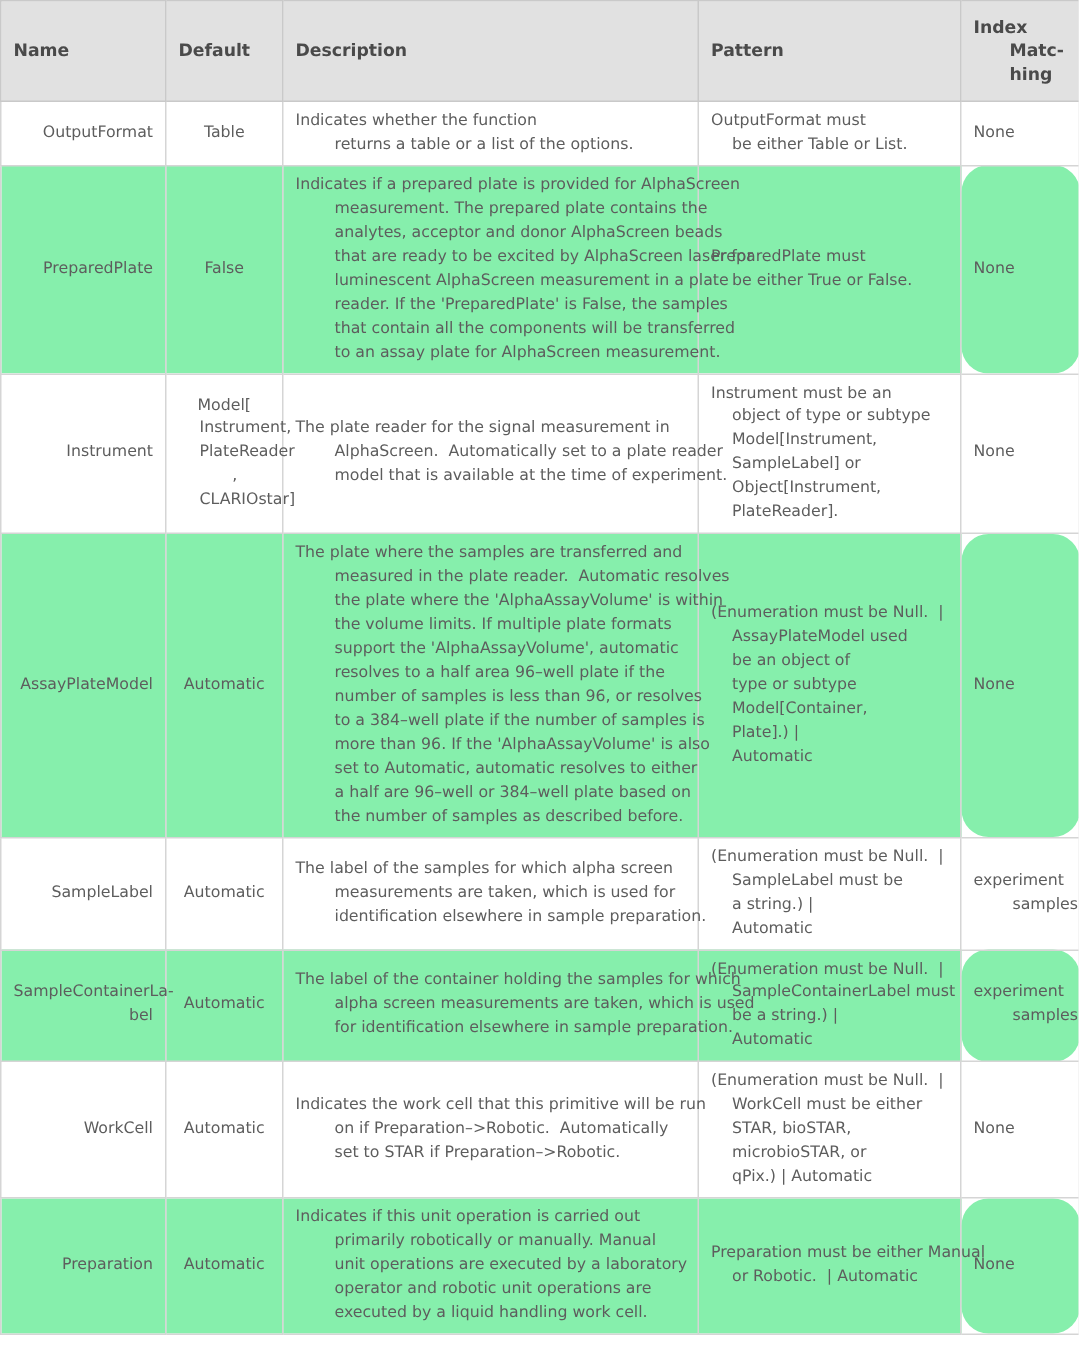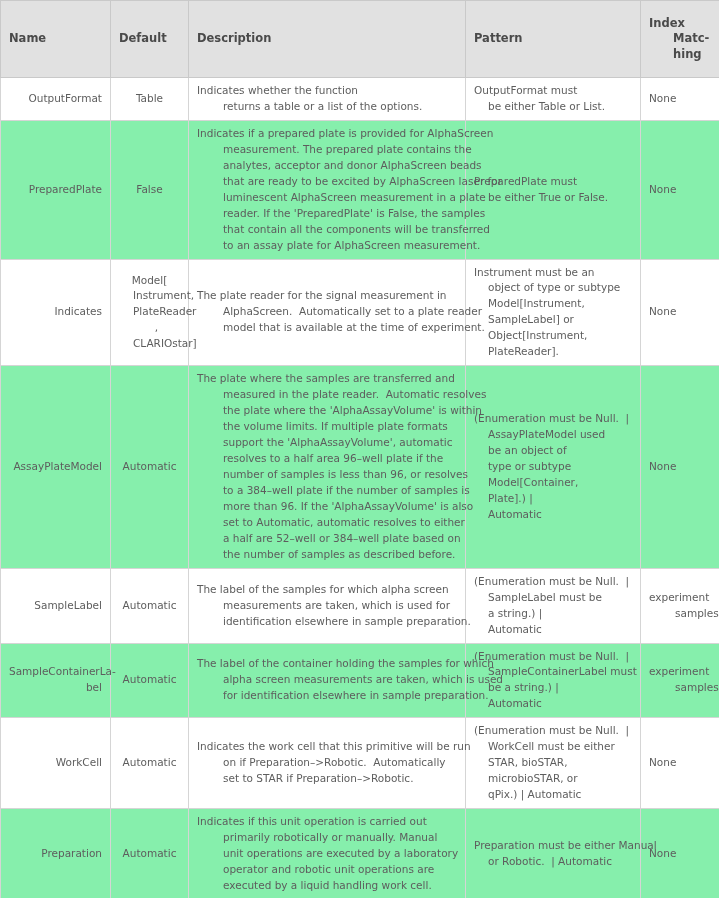--- a/index.html
+++ b/index.html
@@ -29,21 +29,21 @@
 
   thead th {
     background: #e1e1e1;
     border: 1px solid #c9c9c9;
     border-left: none;
     font-size: 11.5px;
     font-weight: bold;
     color: #4a4a4a;
     text-align: left;
     vertical-align: middle;
-    height: 77px;
+    height: 67px;
     padding: 0 8px;
     box-sizing: border-box;
     line-height: 1.32;
   }
   thead th.th-name { border-left: 1px solid #c9c9c9; }
   thead th.th-index {
     text-align: left;
     text-indent: 0;
     padding-right: 6px;
   }
@@ -67,21 +67,21 @@
     padding: 5px 8px;
     box-sizing: border-box;
   }
   tbody td.cell-name { border-left: 1px solid #d5d5d5; }
 
   tbody tr.row-odd  td { background: #ffffff; }
   tbody tr.row-even td { background: #86efac; }
 
   td.cell-name   { text-align: right; }
   td.cell-default{ text-align: center; }
-  td.cell-index  { text-align: left; }
+  td.cell-index  { text-align: left; border-radius: 18px; }
 
   .manual-lines { display: block; }
   .manual-lines .ln { display: block; white-space: pre; }
   .manual-lines .ln.i1 { padding-left: 14px; }
   .manual-lines .ln.i2 { padding-left: 26px; }
 </style>
 </head>
 <body>
 
 <table class="options-table">
@@ -142,21 +142,21 @@
         </td>
         <td class="cell-pattern">
           <span class="manual-lines">
             <span class="ln">PreparedPlate must</span>
             <span class="ln i1">be either True or False.</span>
           </span>
         </td>
         <td class="cell-index">None</td>
       </tr>
       <tr class="row-odd">
-        <td class="cell-name">Indicates</td>
+        <td class="cell-name">Instrument</td>
         <td class="cell-default">
           <span class="manual-lines">
             <span class="ln">Model[</span>
             <span class="ln i1">Instrument,</span>
             <span class="ln i1">PlateReader</span>
             <span class="ln i1">,</span>
             <span class="ln i1">CLARIOstar]</span>
           </span>
         </td>
         <td class="cell-desc">
@@ -186,21 +186,21 @@
             <span class="ln">The plate where the samples are transferred and</span>
             <span class="ln i2">measured in the plate reader.  Automatic resolves</span>
             <span class="ln i2">the plate where the 'AlphaAssayVolume' is within</span>
             <span class="ln i2">the volume limits. If multiple plate formats</span>
             <span class="ln i2">support the 'AlphaAssayVolume', automatic</span>
             <span class="ln i2">resolves to a half area 96–well plate if the</span>
             <span class="ln i2">number of samples is less than 96, or resolves</span>
             <span class="ln i2">to a 384–well plate if the number of samples is</span>
             <span class="ln i2">more than 96. If the 'AlphaAssayVolume' is also</span>
             <span class="ln i2">set to Automatic, automatic resolves to either</span>
-            <span class="ln i2">a half are 52–well or 384–well plate based on</span>
+            <span class="ln i2">a half are 96–well or 384–well plate based on</span>
             <span class="ln i2">the number of samples as described before.</span>
           </span>
         </td>
         <td class="cell-pattern">
           <span class="manual-lines">
             <span class="ln">(Enumeration must be Null.  |</span>
             <span class="ln i1">AssayPlateModel used</span>
             <span class="ln i1">be an object of</span>
             <span class="ln i1">type or subtype</span>
             <span class="ln i1">Model[Container,</span>

